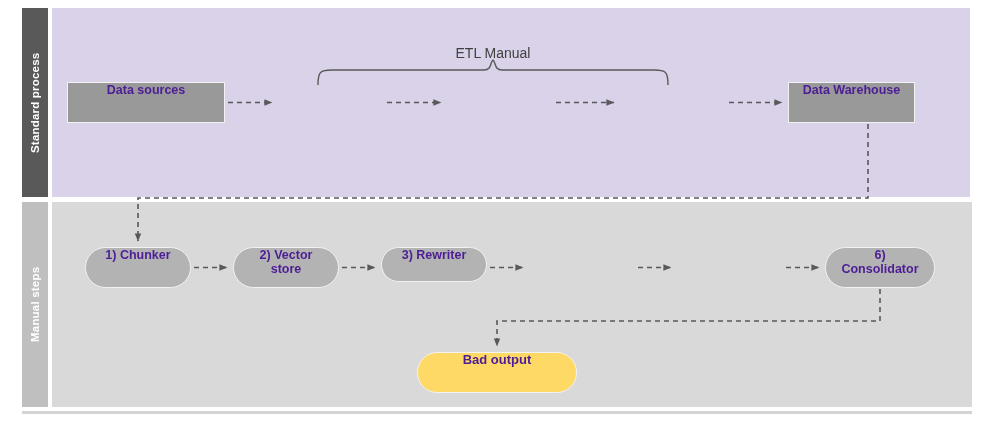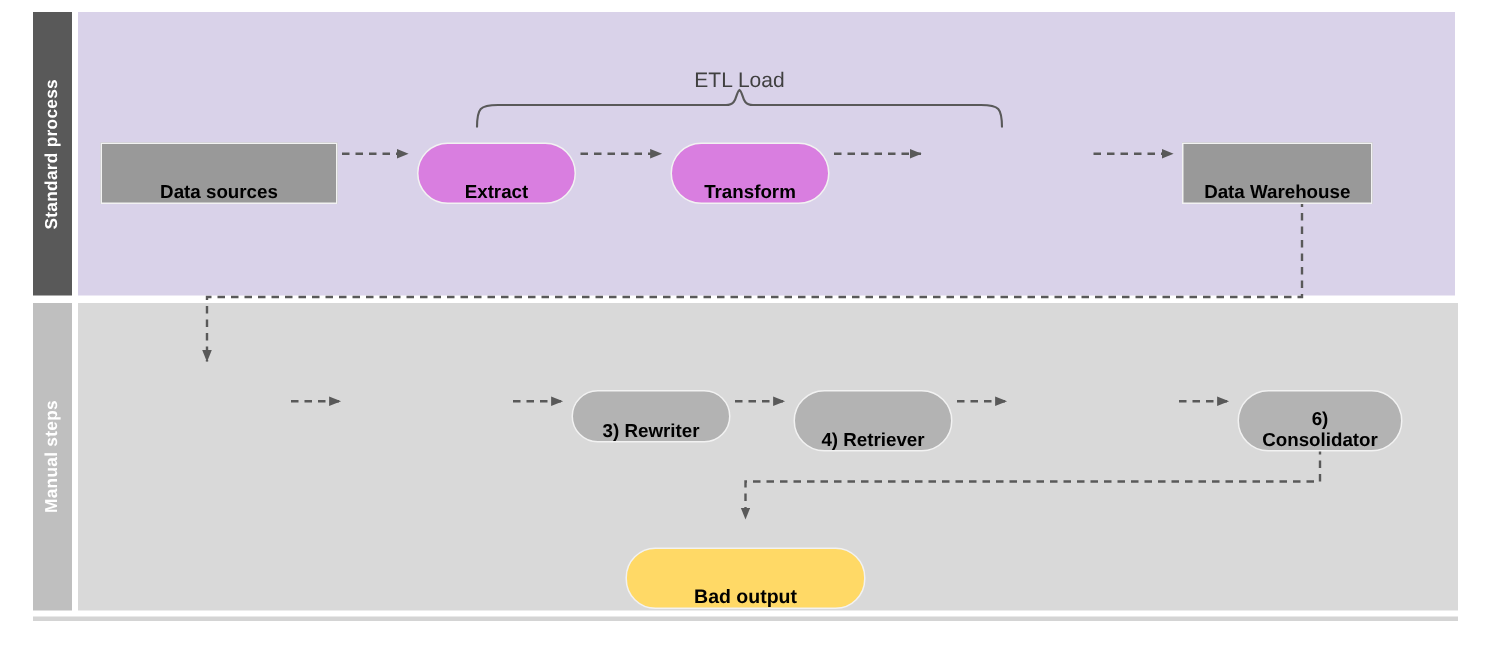--- a/index.html
+++ b/index.html
@@ -18,23 +18,23 @@
   #lane-top-header{left:22px;top:8px;width:26px;height:189px;background:#595959;}
   #lane-top-body{left:52px;top:8px;width:918px;height:189px;background:#d9d2e9;}
 
   #lane-bottom-header{left:22px;top:202px;width:26px;height:205px;background:#bfbfbf;}
   #lane-bottom-body{left:52px;top:202px;width:920px;height:205px;background:#d9d9d9;}
 
   #bottom-rule{position:absolute;left:22px;top:411px;width:950px;height:3px;background:#d4d4d4;}
 
   
   .node{
-    position:absolute;display:flex;align-items:flex-end;justify-content:center;
-    text-align:center;color:#000000;font-weight:bold;font-size:12.5px;
-    line-height:14px;box-sizing:border-box;margin-top:13px;
+    position:absolute;display:flex;align-items:flex-start;justify-content:center;
+    text-align:center;color:#4c1d95;font-weight:bold;font-size:12.5px;
+    line-height:14px;box-sizing:border-box;
   }
   .rect{border:1.5px solid #f2f2f2;}
   .pill{border-radius:22px;border:1.5px solid #f2f2f2;}
 
   .gray-fill{background:#999999;}
   .magenta-fill{background:#d97ee0;}
   .manual-fill{background:#b3b3b3;}
   .yellow-fill{background:#ffd966;border-radius:20px;}
 
   #node-data-sources   {left:67px; top:82px; width:158px;height:41px;}
@@ -97,40 +97,37 @@
 
     <line x1="194" y1="267.5" x2="227" y2="267.5" stroke="#595959" stroke-width="1.6" stroke-dasharray="5,4" marker-end="url(#arrow)"></line>
     <line x1="342" y1="267.5" x2="375" y2="267.5" stroke="#595959" stroke-width="1.6" stroke-dasharray="5,4" marker-end="url(#arrow)"></line>
     <line x1="490" y1="267.5" x2="523" y2="267.5" stroke="#595959" stroke-width="1.6" stroke-dasharray="5,4" marker-end="url(#arrow)"></line>
     <line x1="638" y1="267.5" x2="671" y2="267.5" stroke="#595959" stroke-width="1.6" stroke-dasharray="5,4" marker-end="url(#arrow)"></line>
     <line x1="786" y1="267.5" x2="819" y2="267.5" stroke="#595959" stroke-width="1.6" stroke-dasharray="5,4" marker-end="url(#arrow)"></line>
 
     <path d="M880,289 L880,321 L497,321 L497,346" fill="none" stroke="#595959" stroke-width="1.6" stroke-dasharray="5,4" marker-end="url(#arrow)"></path>
   </svg>
 
-  <div id="etl-label">ETL Load</div>
+  <div id="etl-label">ETL Manual</div>
 
   <div class="node rect gray-fill" id="node-data-sources">
     <span>Data sources</span>
-  </div>
-  <div class="node pill magenta-fill" id="node-extract">
-    <span>Extract</span>
-  </div>
-  <div class="node pill magenta-fill" id="node-transform">
-    <span>Transform</span>
   </div>
   <div class="node rect gray-fill" id="node-data-warehouse">
     <span>Data Warehouse</span>
   </div>
 
+  <div class="node pill manual-fill" id="node-chunker">
+    <span>1) Chunker</span>
+  </div>
+  <div class="node pill manual-fill" id="node-vector-store">
+    <span>2) Vector<br>store</span>
+  </div>
   <div class="node pill manual-fill" id="node-rewriter">
     <span>3) Rewriter</span>
-  </div>
-  <div class="node pill manual-fill" id="node-retriever">
-    <span>4) Retriever</span>
   </div>
   <div class="node pill manual-fill" id="node-consolidator">
     <span>6)<br>Consolidator</span>
   </div>
 
   <div class="node rect yellow-fill" id="node-bad-output">
     <span>Bad output</span>
   </div>
 
 </div>

